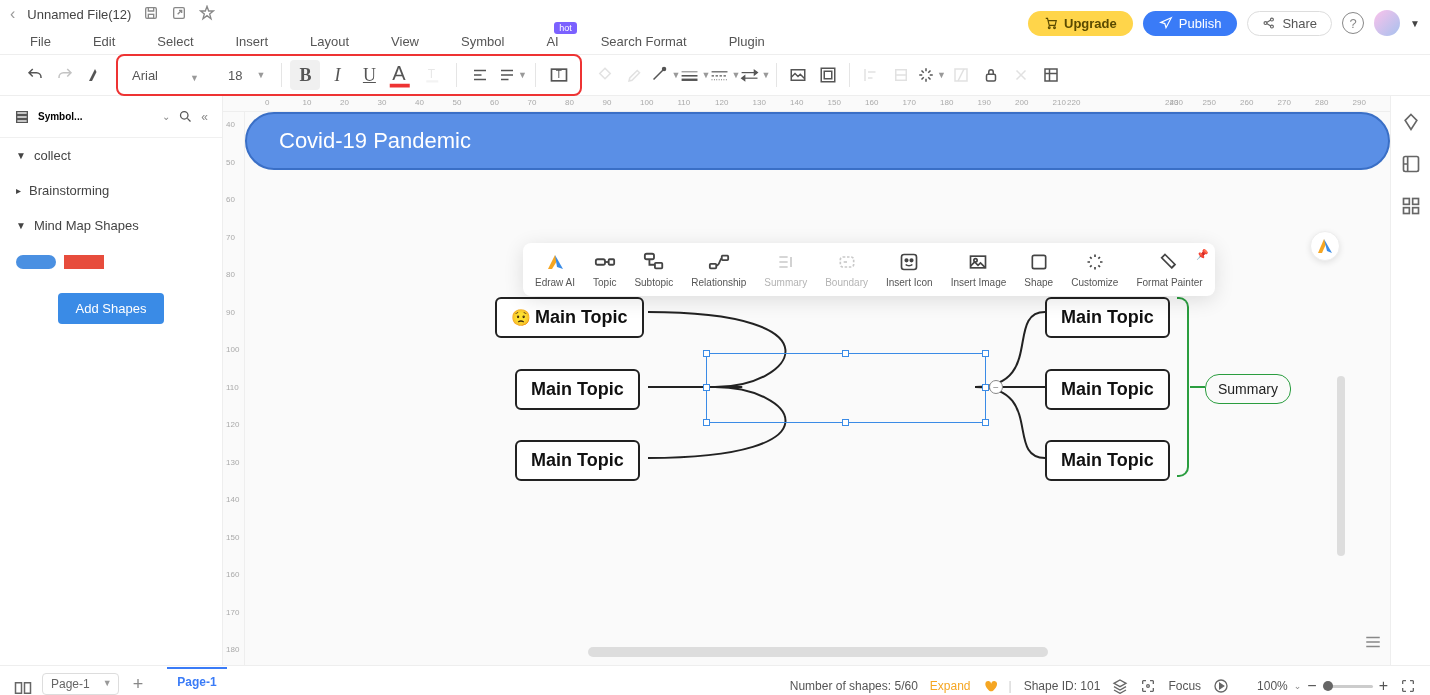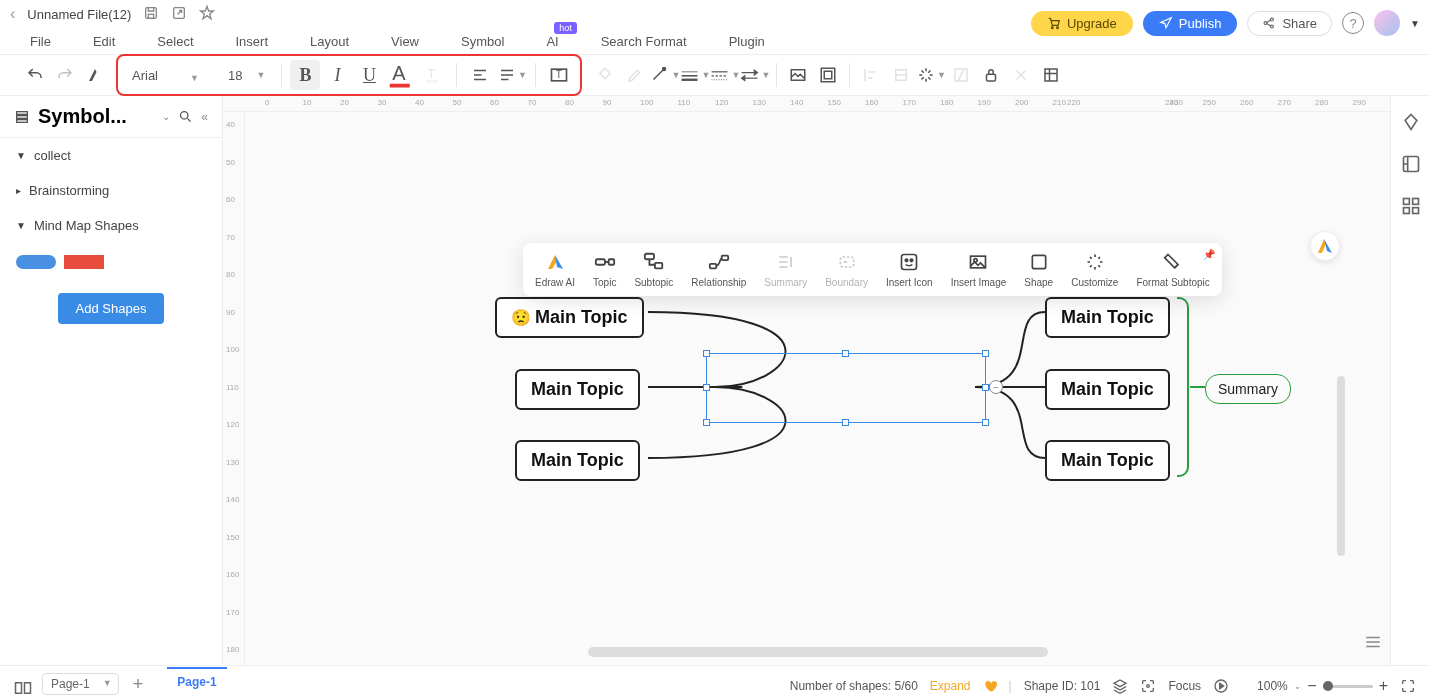--- a/index.html
+++ b/index.html
@@ -4,21 +4,21 @@
 <style>
 * { box-sizing: border-box; margin: 0; padding: 0; font-family: -apple-system, BlinkMacSystemFont, "Segoe UI", Arial, sans-serif; }
 body { width: 1430px; height: 695px; background: #fff; overflow: hidden; position: relative; }
 
 
 .topbar { height: 28px; display: flex; align-items: center; padding: 0 10px; position: relative; }
 .back-arrow { color: #999; font-size: 16px; margin-right: 12px; cursor: pointer; }
 .filename { font-size: 13px; color: #444; margin-right: 12px; }
 .top-icn { color: #888; font-size: 15px; margin-right: 12px; cursor: pointer; }
 .top-right { position: absolute; right: 10px; top: 10px; display: flex; align-items: center; gap: 10px; }
-.btn-upgrade { background: #ffd54a; color: #5a4a00; border-radius: 20px; padding: 5px 16px; font-size: 13px; font-weight: 400; display: flex; align-items: center; gap: 6px; cursor: pointer; }
+.btn-upgrade { background: #ffd54a; color: #5a4a00; border-radius: 20px; padding: 5px 16px; font-size: 13px; font-weight: 700; display: flex; align-items: center; gap: 6px; cursor: pointer; }
 .btn-publish { background: #3a7bf7; color: #fff; border-radius: 20px; padding: 5px 16px; font-size: 13px; font-weight: 500; display: flex; align-items: center; gap: 6px; cursor: pointer; }
 .btn-share { background: #fff; border: 1px solid #ddd; border-radius: 20px; padding: 4px 14px; font-size: 13px; color: #555; display: flex; align-items: center; gap: 6px; cursor: pointer; }
 .help-circle { width: 22px; height: 22px; border: 1.5px solid #888; border-radius: 50%; display: flex; align-items: center; justify-content: center; font-size: 13px; color: #888; cursor: pointer; }
 .avatar { width: 26px; height: 26px; border-radius: 50%; background: linear-gradient(135deg,#fbc2eb,#a6c1ee); cursor: pointer; }
 .avatar-arrow { font-size: 10px; color: #444; cursor: pointer; }
 
 
 .menubar { height: 26px; display: flex; align-items: center; padding: 0 30px; gap: 42px; font-size: 13px; color: #555; }
 .menubar span { cursor: pointer; }
 .ai-item { position: relative; }
@@ -34,21 +34,21 @@
 .caret-d { font-size: 9px; color: #999; }
 .bold-btn { font-weight: 700; font-family: "Times New Roman", serif; background: #f0f0f0; }
 .italic-btn { font-style: italic; font-family: "Times New Roman", serif; }
 .underline-btn { text-decoration: underline; font-family: "Times New Roman", serif; }
 .dimmed { opacity: 0.35; }
 
 
 .main { display: flex; height: calc(100% - 96px - 30px); }
 .sidebar { width: 223px; border-right: 1px solid #eee; background: #fff; display: flex; flex-direction: column; }
 .side-head { height: 42px; display: flex; align-items: center; padding: 0 14px; border-bottom: 1px solid #f0f0f0; gap: 8px; }
-.side-title { font-weight: 600; font-size: 20px; flex: 1; }
+.side-title { font-weight: 600; font-size: 10px; flex: 1; }
 .collect-row, .brainstorm-row, .mindmap-row { padding: 10px 16px; display: flex; align-items: center; gap: 8px; font-size: 13px; color: #444; cursor: pointer; }
 .collect-row, .mindmap-row { background: transparent; }
 .drag-zone { margin: 8px 20px; border: 1.5px dashed #ddd; border-radius: 6px; height: 44px; display: flex; align-items: center; justify-content: center; gap: 8px; color: #aaa; font-size: 13px; }
 .shapes-preview { padding: 12px 16px; display: flex; gap: 8px; }
 .shape-blue { width: 40px; height: 14px; background: #4a90e2; border-radius: 8px; display:flex; align-items:center; justify-content:center; font-size:6px; color:#fff;}
 .shape-red { width: 40px; height: 14px; background: #e74c3c; display:flex; align-items:center; justify-content:center; font-size:6px; color:#fff;}
 .add-shapes { margin: 12px auto; background: #3a8be6; color: #fff; padding: 8px 18px; border-radius: 4px; font-size: 13px; cursor: pointer; width: fit-content; }
 
 .canvas-wrap { flex: 1; position: relative; background: #fff; overflow: hidden; }
 .ruler-top { height: 16px; border-bottom: 1px solid #eee; position: relative; font-size: 8px; color: #aaa; background:#fafafa; }
@@ -423,20 +423,21 @@
       <div class="node" style="left:250px; top:185px; display:flex; align-items:center;">
           <span class="emoji-face">😟</span>
           <span>Main Topic</span>
         </div>
       <div class="node" style="left:270px; top:257px;">Main Topic</div>
       <div class="node" style="left:270px; top:328px;">Main Topic</div>
       <div class="node" style="left:800px; top:185px;">Main Topic</div>
       <div class="node" style="left:800px; top:257px;">Main Topic</div>
       <div class="node" style="left:800px; top:328px;">Main Topic</div>
 
+      <div class="center-node" style="left:468px; top:248px;">Covid-19 Pandemic</div>
       <div class="center-sel" style="left:461px; top:241px; width:280px; height:70px;">
         <div class="handle" style="left:-4px;top:-4px"></div>
           <div class="handle" style="right:-4px;top:-4px"></div>
         <div class="handle" style="left:-4px;bottom:-4px"></div>
           <div class="handle" style="right:-4px;bottom:-4px"></div>
         <div class="handle" style="left:50%;top:-4px;margin-left:-4px"></div>
           <div class="handle" style="left:50%;bottom:-4px;margin-left:-4px"></div>
         <div class="handle" style="left:-4px;top:50%;margin-top:-4px"></div>
           <div class="handle" style="right:-4px;top:50%;margin-top:-4px"></div>
       </div>
@@ -540,21 +541,21 @@
             </div>
             <span>Customize</span>
           </div>
         <div class="ctx-item">
             <div class="ctx-icn">
               <svg width="20" height="20" viewBox="0 0 24 24" fill="none" stroke="#444" stroke-width="2">
                 <path d="M6 3l12 12-4 4L2 7z"></path>
                 <path d="M14 19l4-4"></path>
               </svg>
             </div>
-            <span>Format Subtopic</span>
+            <span>Format Painter</span>
           </div>
       </div>
 
       <div class="hscroll"></div>
     </div>
     <div class="vscroll"></div>
     <div class="ai-bubble">
         <svg width="18" height="18">
           <path d="M2 16L8 2l2 5-4 9z" fill="#f5a623"></path>
           <path d="M8 2l8 14-5-2z" fill="#3a8be6"></path>

